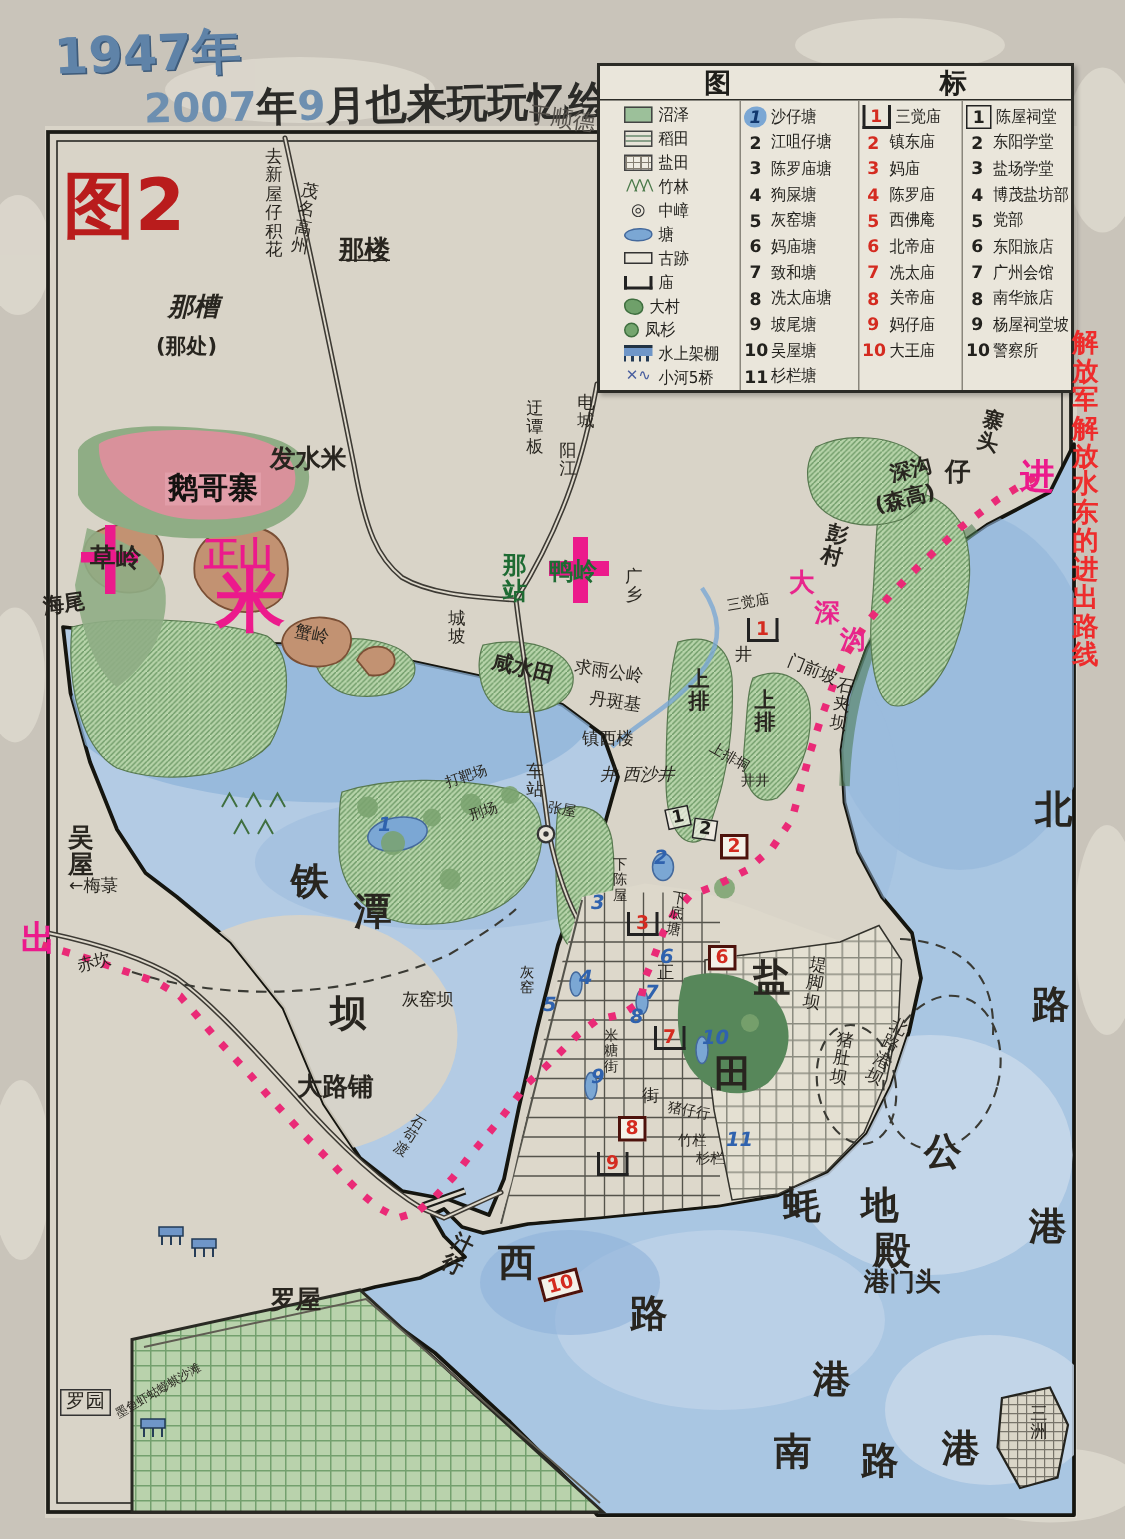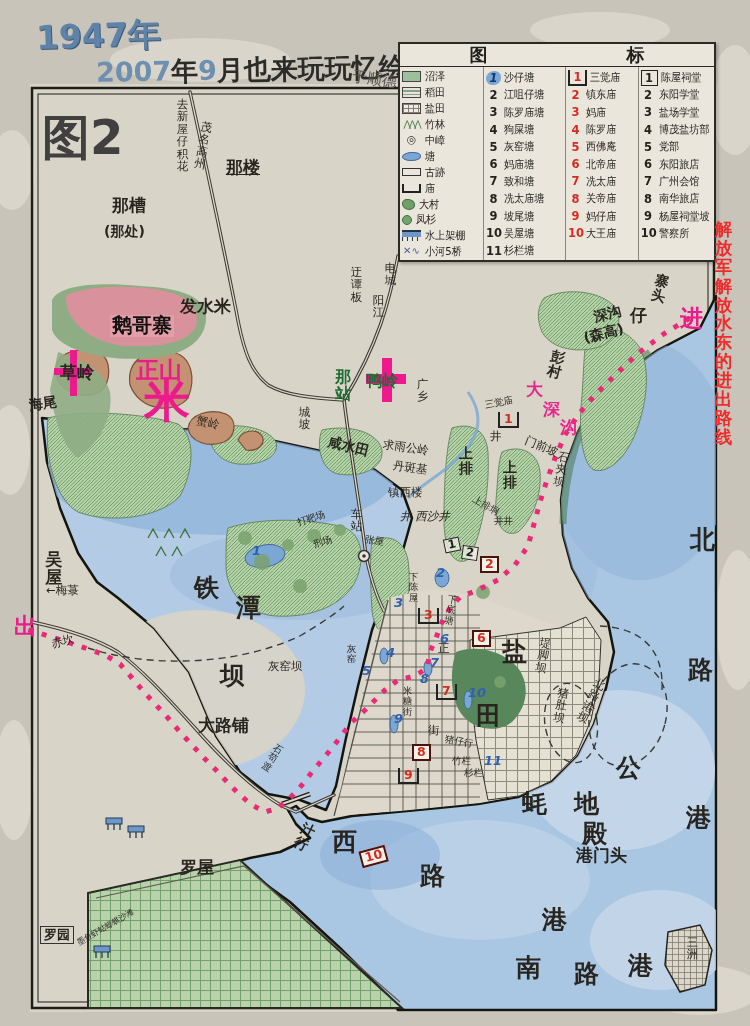--- a/index.html
+++ b/index.html
@@ -18,21 +18,21 @@
   #signature{left:352px;top:70px;font-size:15px;color:#55514b;transform:rotate(8deg);}
   
   #legend{position:absolute;left:398px;top:42px;width:314px;height:216px;
           background:#eae6db;border:2px solid #2b2b26;box-shadow:2px 2px 3px rgba(0,0,0,.25);
           display:flex;flex-direction:column;font-family:"DejaVu Sans",sans-serif;}
   #legend-header{height:22px;border-bottom:1.5px solid #2b2b26;display:flex;
                  justify-content:space-around;align-items:center;font-size:18px;font-weight:800;color:#1e1e1a;}
   #legend-cols{flex:1;display:flex;}
   .lcol{padding:2px 1px 0 2px;overflow:hidden;}
   .lcol+.lcol{border-left:1px solid #8a867c;}
-  #leg-sym{width:84px;}  #leg-pond{width:82px;}  #leg-temple{width:72px;}  #leg-bldg{width:76px;}
+  #leg-sym{width:84px;margin-left:14px;}  #leg-pond{width:82px;}  #leg-temple{width:72px;}  #leg-bldg{width:76px;}
   .lrow{display:flex;align-items:center;height:15.9px;}
   #leg-pond .lrow,#leg-temple .lrow,#leg-bldg .lrow{height:17.3px;}
   .lname{font-size:11px;color:#23221e;white-space:nowrap;transform:scaleX(.92);transform-origin:left;}
   .licon{width:19px;height:11px;display:inline-block;margin-right:4px;flex:none;box-sizing:border-box;
          text-align:center;line-height:10px;}
   .i-marsh{background:#9cc09a;border:1px solid #444;}
   .i-paddy{border:1px solid #444;background:repeating-linear-gradient(180deg,#e7e3d8 0 2px,#89a089 2px 3.5px);}
   .i-salt{border:1px solid #444;background-color:#efece2;
           background-image:repeating-linear-gradient(90deg,#857f73 0 1px,transparent 1px 5px),
                            repeating-linear-gradient(180deg,#857f73 0 1px,transparent 1px 4px);}
@@ -56,27 +56,27 @@
   .templenum.first{border-left:2px solid #222;border-right:2px solid #222;border-bottom:2px solid #222;}
   .bldgnum.first{border:1.5px solid #222;}
   
   .lbl{position:absolute;color:#28251f;white-space:nowrap;line-height:1.08;transform-origin:top left;
        font-family:"DejaVu Sans",sans-serif;}
   .vert{width:1.15em;white-space:normal;word-break:break-all;text-align:center;}
   .tiny{font-size:8px;}  .xxs{font-size:9.5px;}  .xs{font-size:11.5px;}
   .md{font-size:14px;font-weight:600;}  .lg{font-size:17px;font-weight:700;}
   .huge{font-size:25px;font-weight:700;}
   .bold-md{font-size:17px;font-weight:900;}
-  .fig{font-size:48px;font-weight:800;color:#404040;}
+  .fig{font-size:48px;font-weight:800;color:#b91c1c;}
   .mag-lg{font-size:23px;font-weight:800;color:#ec1a8c;}
   .mag-md{font-size:17px;font-weight:800;color:#e8258c;}
   .star{font-size:46px;font-weight:900;color:#ec1a8c;}
   .grn{font-size:16px;font-weight:800;color:#1e6b33;}
   .pink-label{font-size:20px;font-weight:800;color:#141210;background:rgba(233,170,180,.55);padding:0 2px;}
-  .boxed{font-size:13px;font-weight:700;border:1.3px solid #333;padding:1px 3px;}
+  .boxed{font-size:13px;font-weight:400;border:1.3px solid #333;padding:1px 3px;}
   .rednote{font-size:17.5px;font-weight:800;color:#ee2c2c;letter-spacing:1px;}
   
   .mk{position:absolute;font-weight:800;transform-origin:center;line-height:1;}
   .pnum{color:#2f62ae;font-size:13px;font-style:italic;}
   .tnum{color:#d42b20;font-size:12.5px;}
   .tnum.gate{border-left:2px solid #222;border-right:2px solid #222;border-bottom:2px solid #222;padding:1px 4px 0;}
   .tnum.box{border:2.5px solid #4d120c;background:#f4f1e8;padding:0 3px;}
   .bnum{color:#1d1d1a;font-size:11.5px;border:1.5px solid #222;background:rgba(244,241,232,.7);padding:0 3px;}
 </style>
 </head>
@@ -473,21 +473,21 @@
           </div>
         </div>
   </div>
 </div>
 
 <div id="labels">
       <span class="lbl fig" style="left: 42px; top: 112px;">图2</span>
       <span class="lbl xs vert" style="left: 176px; top: 98px;">去新屋仔积花</span>
       <span class="lbl xs vert" style="left: 201px; top: 120px; transform: rotate(10deg);">茂名高州</span>
       <span class="lbl lg" style="left: 226px; top: 158px; text-decoration: underline;">那楼</span>
-      <span class="lbl lg" style="left: 112px; top: 196px;">那槽</span>
+      <span class="lbl lg" style="left: 112px; top: 196px; font-style: italic;">那槽</span>
       <span class="lbl md" style="left: 104px; top: 224px;">(那处)</span>
       <span class="lbl lg" style="left: 180px; top: 297px;">发水米</span>
       <span class="lbl pink-label" style="left: 110px; top: 315px;">鹅哥寨</span>
       <span class="lbl lg" style="left: 60px; top: 363px;">草岭</span>
       <span class="lbl mag-lg" style="left: 136px; top: 358px;">正山</span>
       <span class="lbl star" style="left: 144px; top: 376px;">米</span>
       <span class="lbl md" style="left: 28px; top: 398px; transform: rotate(-8deg);">海尾</span>
       <span class="lbl xs" style="left: 198px; top: 414px; transform: rotate(12deg);">蟹岭</span>
       <span class="lbl xs vert" style="left: 298px; top: 406px;">城坡</span>
       <span class="lbl xs vert" style="left: 350px; top: 266px;">迂谭板</span>

